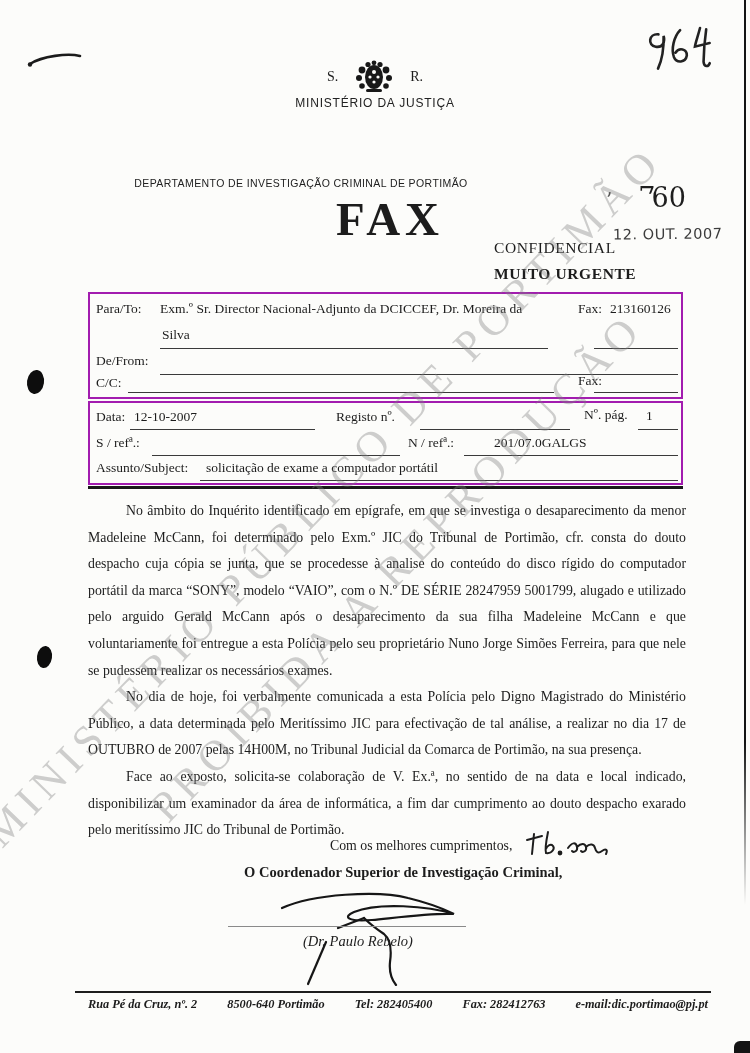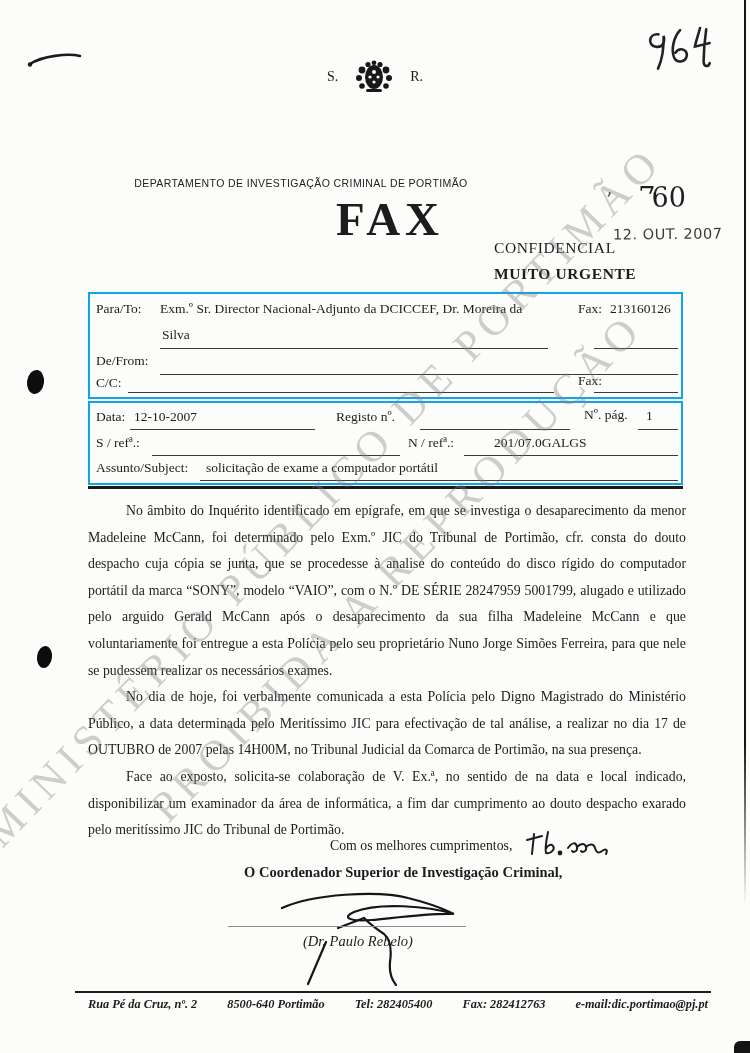--- a/index.html
+++ b/index.html
@@ -33,21 +33,21 @@
   
   .stamp-number{position:absolute;left:606px;top:182px;font-size:27px;color:#1e1e1e;
     font-family:"DejaVu Serif",serif;white-space:nowrap;}
   .stamp-number .lead{opacity:.75;font-size:20px;margin-right:26px;}
   .stamp-number .clip7{display:inline-block;clip-path:inset(0 0 62% 0);margin-right:-4px;}
   .stamp-date{position:absolute;left:613px;top:226px;font-family:"DejaVu Sans",sans-serif;
     font-size:14.5px;color:#3c3c3c;letter-spacing:.5px;transform:rotate(-.6deg);white-space:nowrap;}
   .confidencial{position:absolute;left:494px;top:239px;font-weight:normal;font-size:15.5px;letter-spacing:.6px;}
   .urgente{position:absolute;left:494px;top:265px;font-weight:bold;font-size:15.5px;letter-spacing:.6px;}
   
-  .fbox{position:absolute;left:88px;width:591px;border:2px solid #0ea5e9;background:transparent;font-size:13.5px;}
+  .fbox{position:absolute;left:88px;width:591px;border:2px solid #a21caf;background:transparent;font-size:13.5px;}
   .fbox .abs{position:absolute;white-space:nowrap;}
   .uline{position:absolute;height:0;border-top:1.2px solid #3a3a3a;}
   .box1{top:292px;height:103px;}
   .box2{top:401px;height:80px;}
   .thickline{position:absolute;left:88px;top:486px;width:595px;height:3px;background:#181818;}
   
   .body-text{position:absolute;left:88px;top:498px;width:598px;
     font-size:13.8px;line-height:26.6px;text-align:justify;}
   .body-text p{margin:0;text-indent:38px;}
   
@@ -111,20 +111,21 @@
         <rect x="14" y="29" width="16" height="3" rx="1.5"></rect>
       </g>
       <g fill="#fcfcfa">
         <circle cx="22" cy="12" r="2"></circle>
           <circle cx="18" cy="17" r="1.6"></circle>
           <circle cx="26" cy="17" r="1.6"></circle>
           <circle cx="22" cy="22" r="1.6"></circle>
       </g>
     </svg><span class="sr">R.</span>
   </div>
+  <div class="ministry">MINISTÉRIO DA JUSTIÇA</div>
   <div class="dept">DEPARTAMENTO DE INVESTIGAÇÃO CRIMINAL DE PORTIMÃO</div>
   <div class="fax-title">FAX</div>
 
   <div class="stamp-number"><span class="lead">’</span><span class="clip7">7</span><span>60</span></div>
   <div class="stamp-date">12. OUT. 2007</div>
   <div class="confidencial">CONFIDENCIAL</div>
   <div class="urgente">MUITO URGENTE</div>
 
   <div class="fbox box1">
     <span class="abs" style="left:6px;top:7px;">Para/To:</span>

